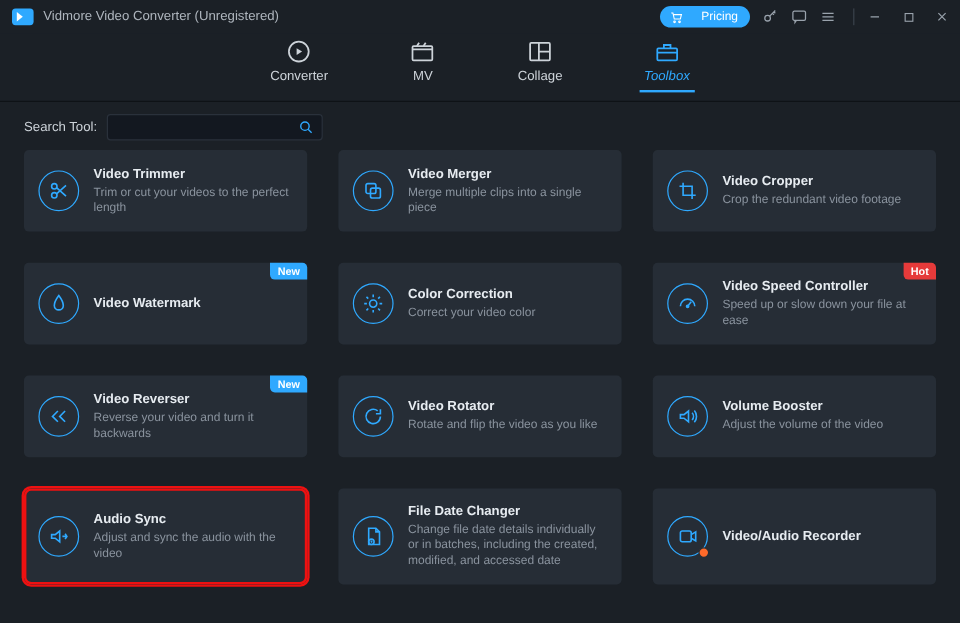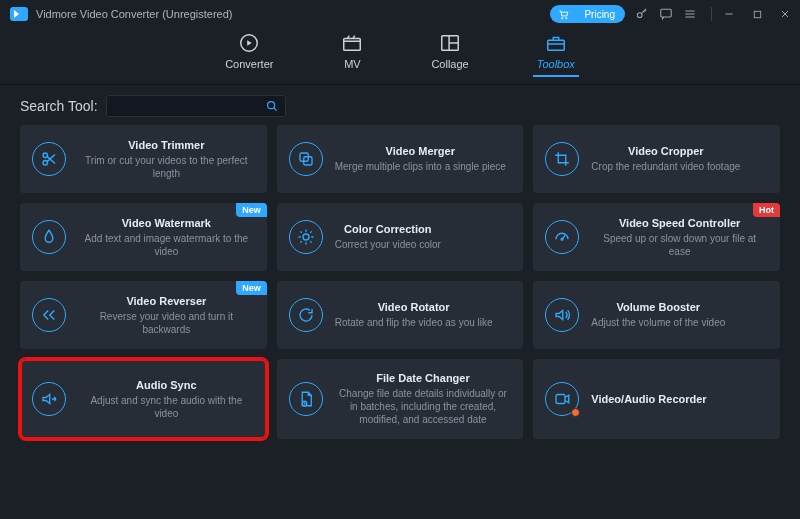--- a/index.html
+++ b/index.html
@@ -57,37 +57,36 @@
   .navtab.active { color:#2fa9ff;font-style:italic; }
   .navtab.active::after{
     content:""; position:absolute; bottom:-1px; left:-4px; right:-4px; height:2px; background:#2fa9ff;
   }
   .navtab .lbl { font-size:11px; }
   
   .searchbar {
     display:flex; align-items:center; gap:8px;
     padding: 10px 20px 8px 20px;
   }
-  .searchbar .slabel { color:#cdd3d9; font-size:14px; }
+  .searchbar .slabel { color:#cdd3d9; font-size:11px; }
   .searchbox {
     display:flex; align-items:center;
     width:180px; height:22px;
     background:#131820; border:1px solid #2a313b; border-radius:3px;
     padding:0 6px;
   }
   .searchbox input {
     flex:1; background:transparent; border:0; outline:0; color:#cdd3d9; font-size:11px;
   }
   
   .grid {
     padding: 0 20px 14px 20px;
     display:grid;
     grid-template-columns: repeat(3, 1fr);
-    gap: 10px;
-    text-align: center;
+    gap: 26px;
   }
   .card {
     position:relative;
     background:#262d36;
     border-radius:4px;
     padding:13px 12px 13px 12px;
     display:flex; align-items:center; gap:12px;
     min-height:68px;
   }
   .card.highlight {
@@ -255,21 +254,20 @@
 
   <div class="card">
     <span class="badge new">New</span>
     <div class="iconring">
       <svg width="18" height="18" viewBox="0 0 24 24" fill="none" stroke="currentColor" stroke-width="1.8">
           <path d="M12 3c3 4 5 7 5 11a5 5 0 0 1-10 0c0-4 2-7 5-11z"></path>
         </svg>
     </div>
     <div class="meta">
       <div class="ctitle">Video Watermark</div>
-      <div class="cdesc">Add text and image watermark to the video</div>
     </div>
   </div>
 
   <div class="card">
     <div class="iconring">
       <svg width="18" height="18" viewBox="0 0 24 24" fill="none" stroke="currentColor" stroke-width="1.8">
           <circle cx="12" cy="12" r="4"></circle>
           <path d="M12 2v3M12 19v3M2 12h3M19 12h3M4.5 4.5l2 2M17.5 17.5l2 2M19.5 4.5l-2 2M6.5 17.5l-2 2"></path>
         </svg>
     </div>

